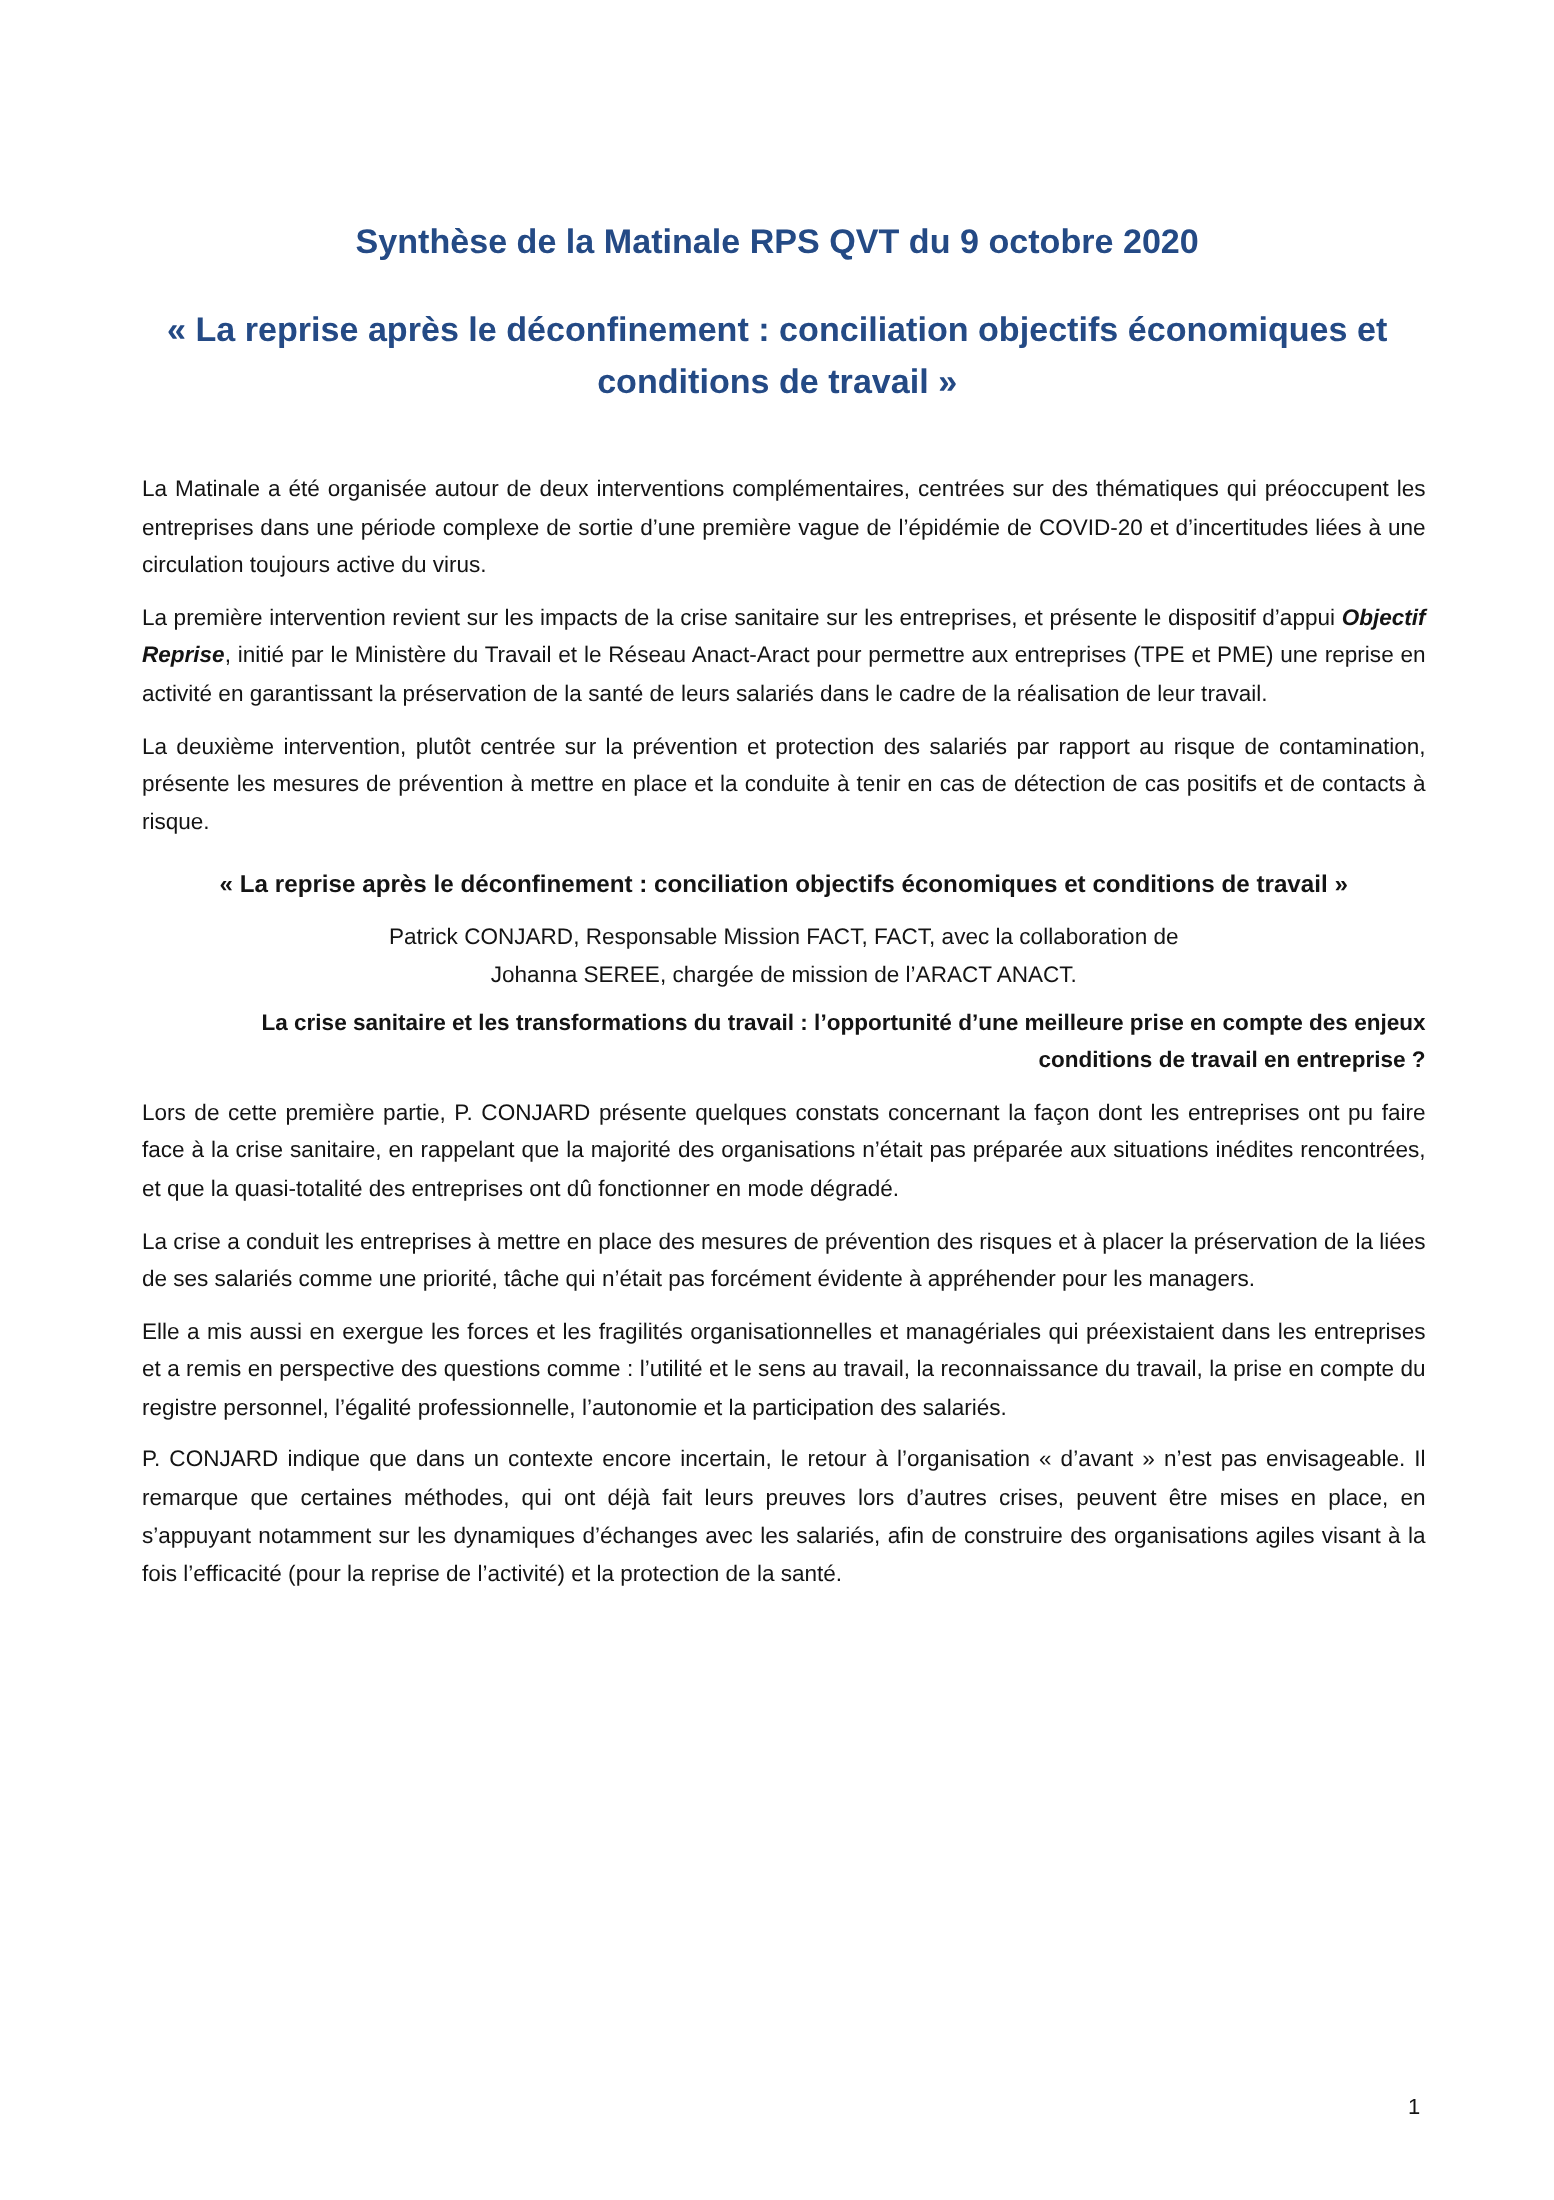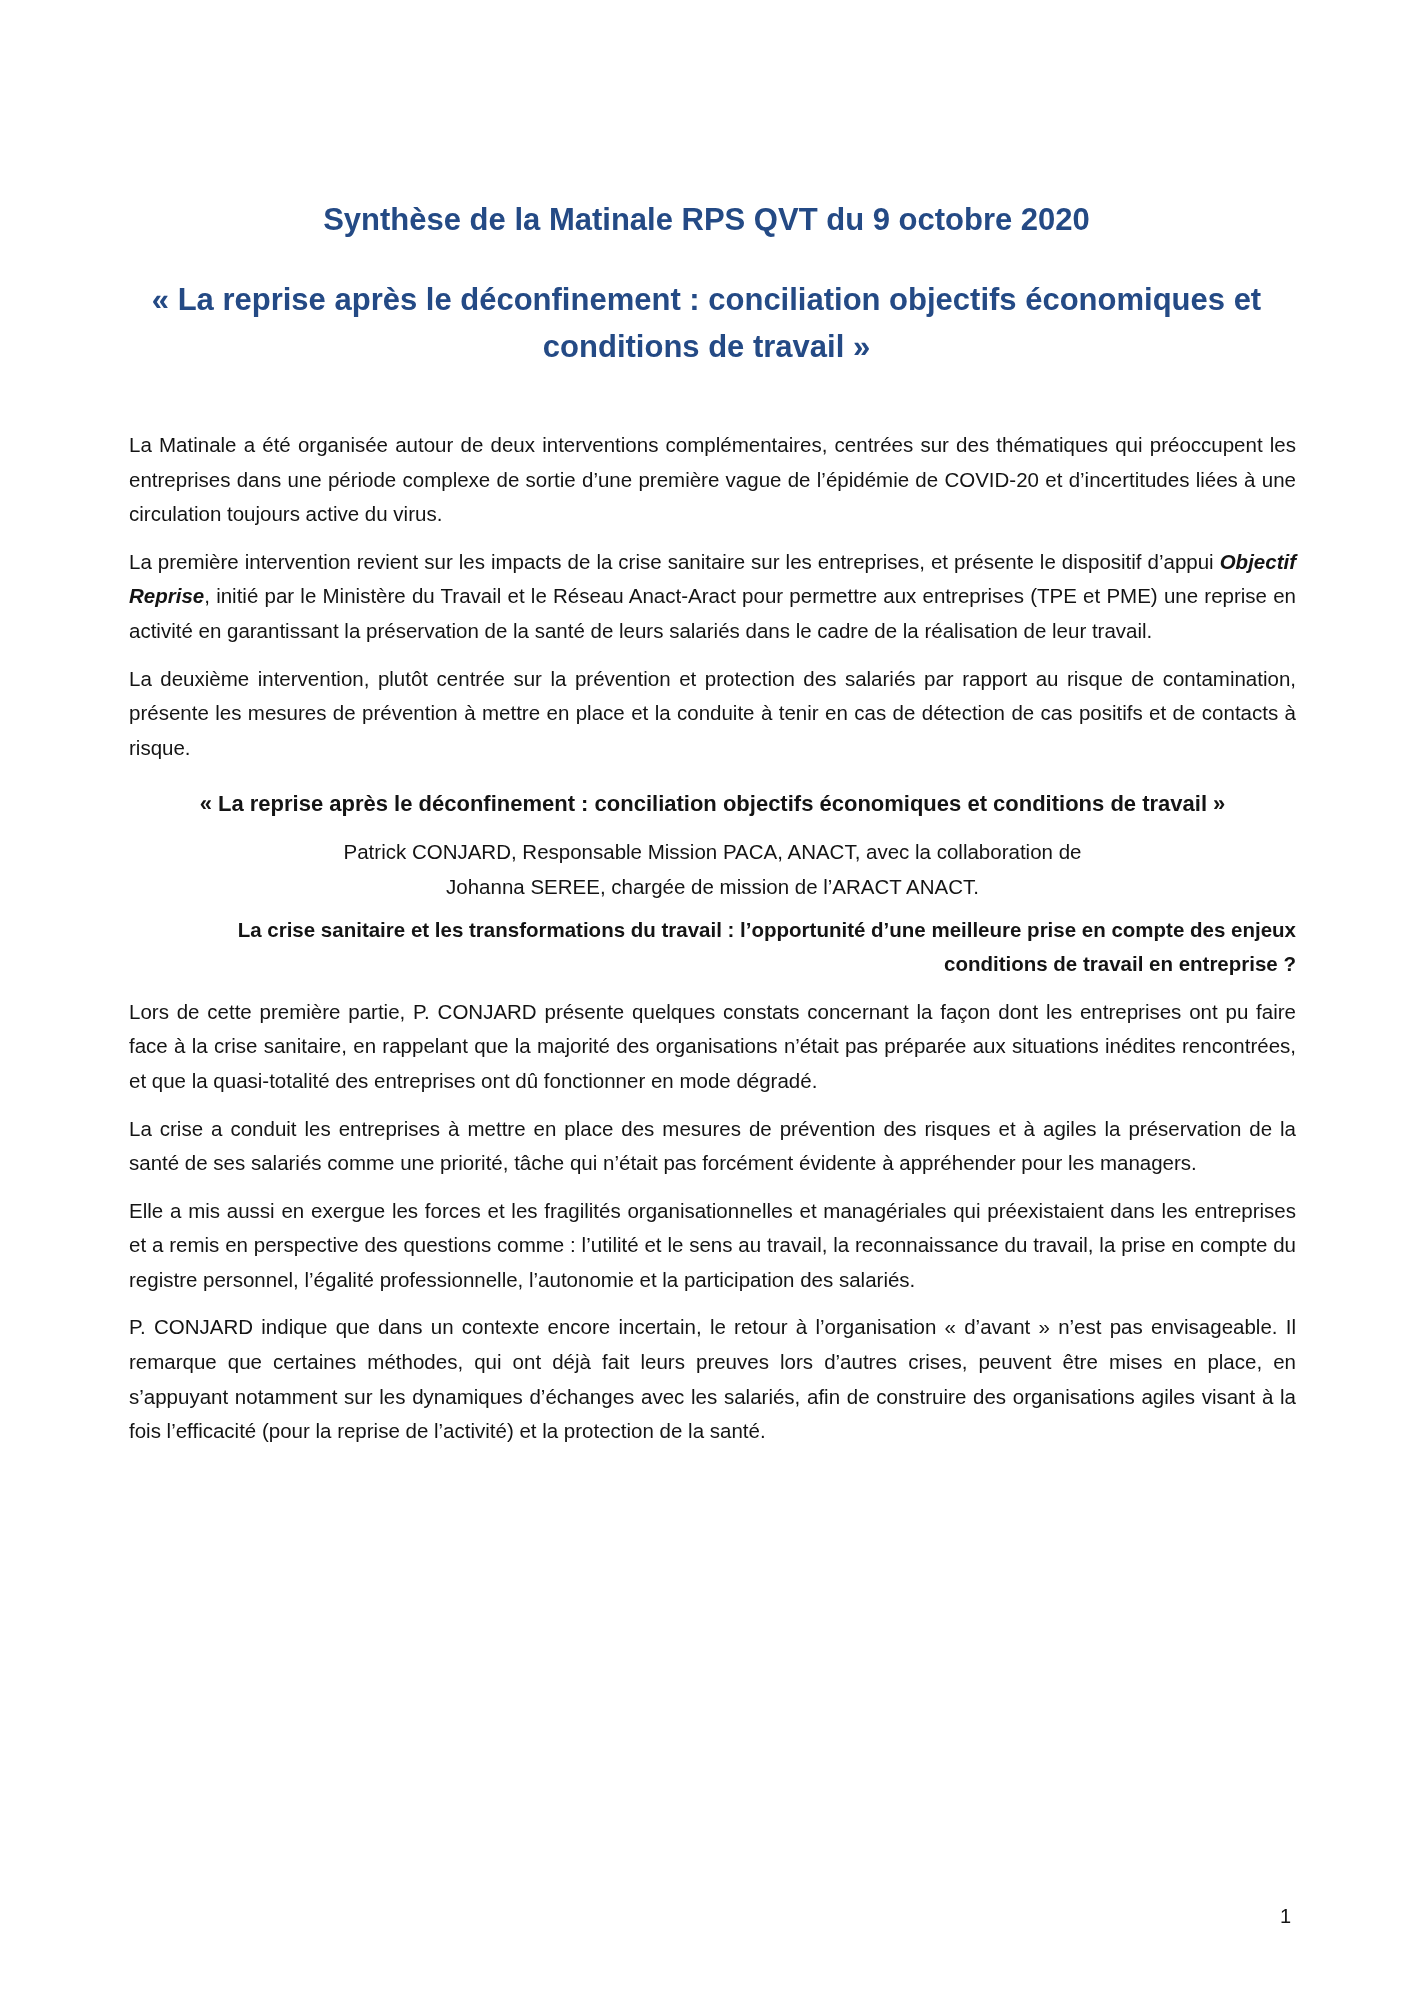--- a/index.html
+++ b/index.html
@@ -26,26 +26,26 @@
   <div class="title t1">Synthèse de la Matinale RPS QVT du 9 octobre 2020</div>
   <div class="title t2">« La reprise après le déconfinement : conciliation objectifs économiques et conditions de travail »</div>
 
   <div class="content">
     <p>La Matinale a été organisée autour de deux interventions complémentaires, centrées sur des thématiques qui préoccupent les entreprises dans une période complexe de sortie d’une première vague de l’épidémie de COVID-20 et d’incertitudes liées à une circulation toujours active du virus.</p>
     <p><span>La première intervention revient sur les impacts de la crise sanitaire sur les entreprises, et présente le dispositif d’appui </span><b><i>Objectif Reprise</i></b><span>, initié par le Ministère du Travail et le Réseau Anact-Aract pour permettre aux entreprises (TPE et PME) une reprise en activité en garantissant la préservation de la santé de leurs salariés dans le cadre de la réalisation de leur travail.</span></p>
     <p>La deuxième intervention, plutôt centrée sur la prévention et protection des salariés par rapport au risque de contamination, présente les mesures de prévention à mettre en place et la conduite à tenir en cas de détection de cas positifs et de contacts à risque.</p>
 
     <div class="section-title">« La reprise après le déconfinement : conciliation objectifs économiques et conditions de travail »</div>
     <p class="authors">
-      <span>Patrick CONJARD, Responsable Mission PACA, ANACT, avec la collaboration de</span>
+      <span>Patrick CONJARD, Responsable Mission FACT, FACT, avec la collaboration de</span>
       <span>Johanna SEREE, chargée de mission de l’ARACT ANACT.</span>
     </p>
 
     <h3>La crise sanitaire et les transformations du travail : l’opportunité d’une meilleure prise en compte des enjeux conditions de travail en entreprise ?</h3>
     <p>Lors de cette première partie, P. CONJARD présente quelques constats concernant la façon dont les entreprises ont pu faire face à la crise sanitaire, en rappelant que la majorité des organisations n’était pas préparée aux situations inédites rencontrées, et que la quasi-totalité des entreprises ont dû fonctionner en mode dégradé.</p>
-    <p>La crise a conduit les entreprises à mettre en place des mesures de prévention des risques et à agiles la préservation de la santé de ses salariés comme une priorité, tâche qui n’était pas forcément évidente à appréhender pour les managers.</p>
+    <p>La crise a conduit les entreprises à mettre en place des mesures de prévention des risques et à placer la préservation de la liées de ses salariés comme une priorité, tâche qui n’était pas forcément évidente à appréhender pour les managers.</p>
     <p>Elle a mis aussi en exergue les forces et les fragilités organisationnelles et managériales qui préexistaient dans les entreprises et a remis en perspective des questions comme : l’utilité et le sens au travail, la reconnaissance du travail, la prise en compte du registre personnel, l’égalité professionnelle, l’autonomie et la participation des salariés.</p>
     <p>P. CONJARD indique que dans un contexte encore incertain, le retour à l’organisation « d’avant » n’est pas envisageable. Il remarque que certaines méthodes, qui ont déjà fait leurs preuves lors d’autres crises, peuvent être mises en place, en s’appuyant notamment sur les dynamiques d’échanges avec les salariés, afin de construire des organisations agiles visant à la fois l’efficacité (pour la reprise de l’activité) et la protection de la santé.</p>
 
   </div>
 
   <div class="pagenum">1</div>
 </div>
 
 </body></html>

